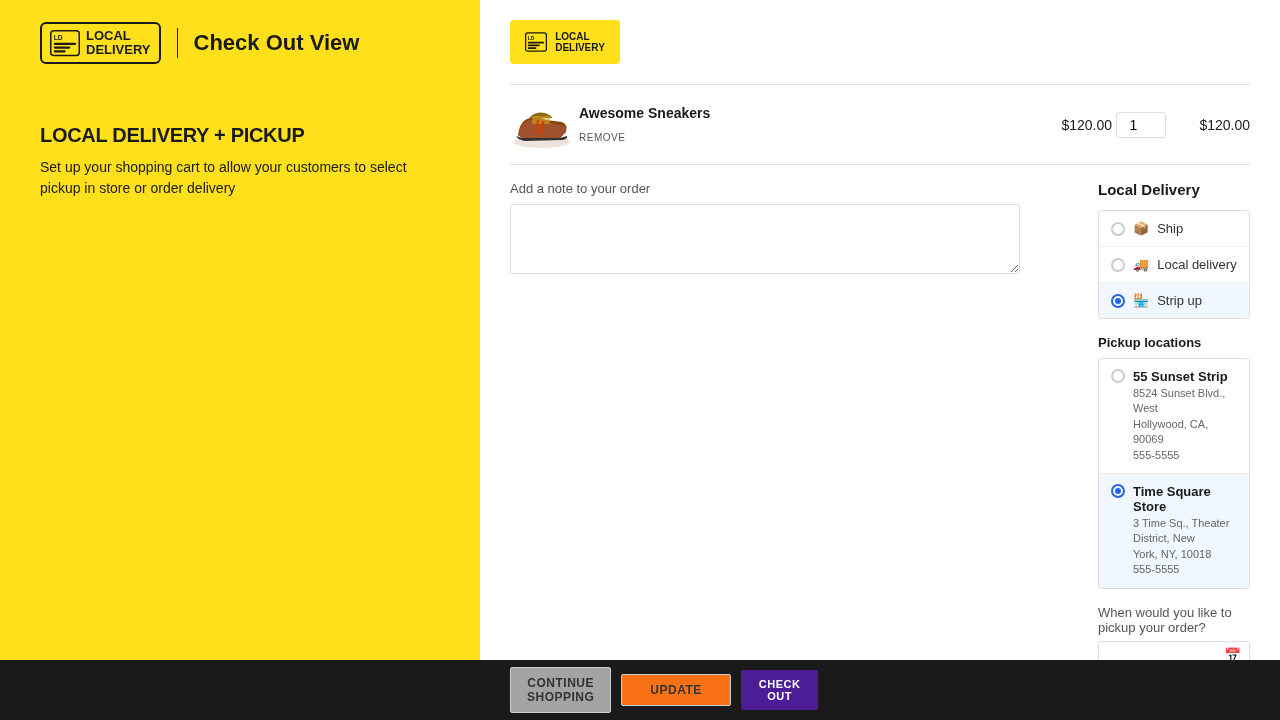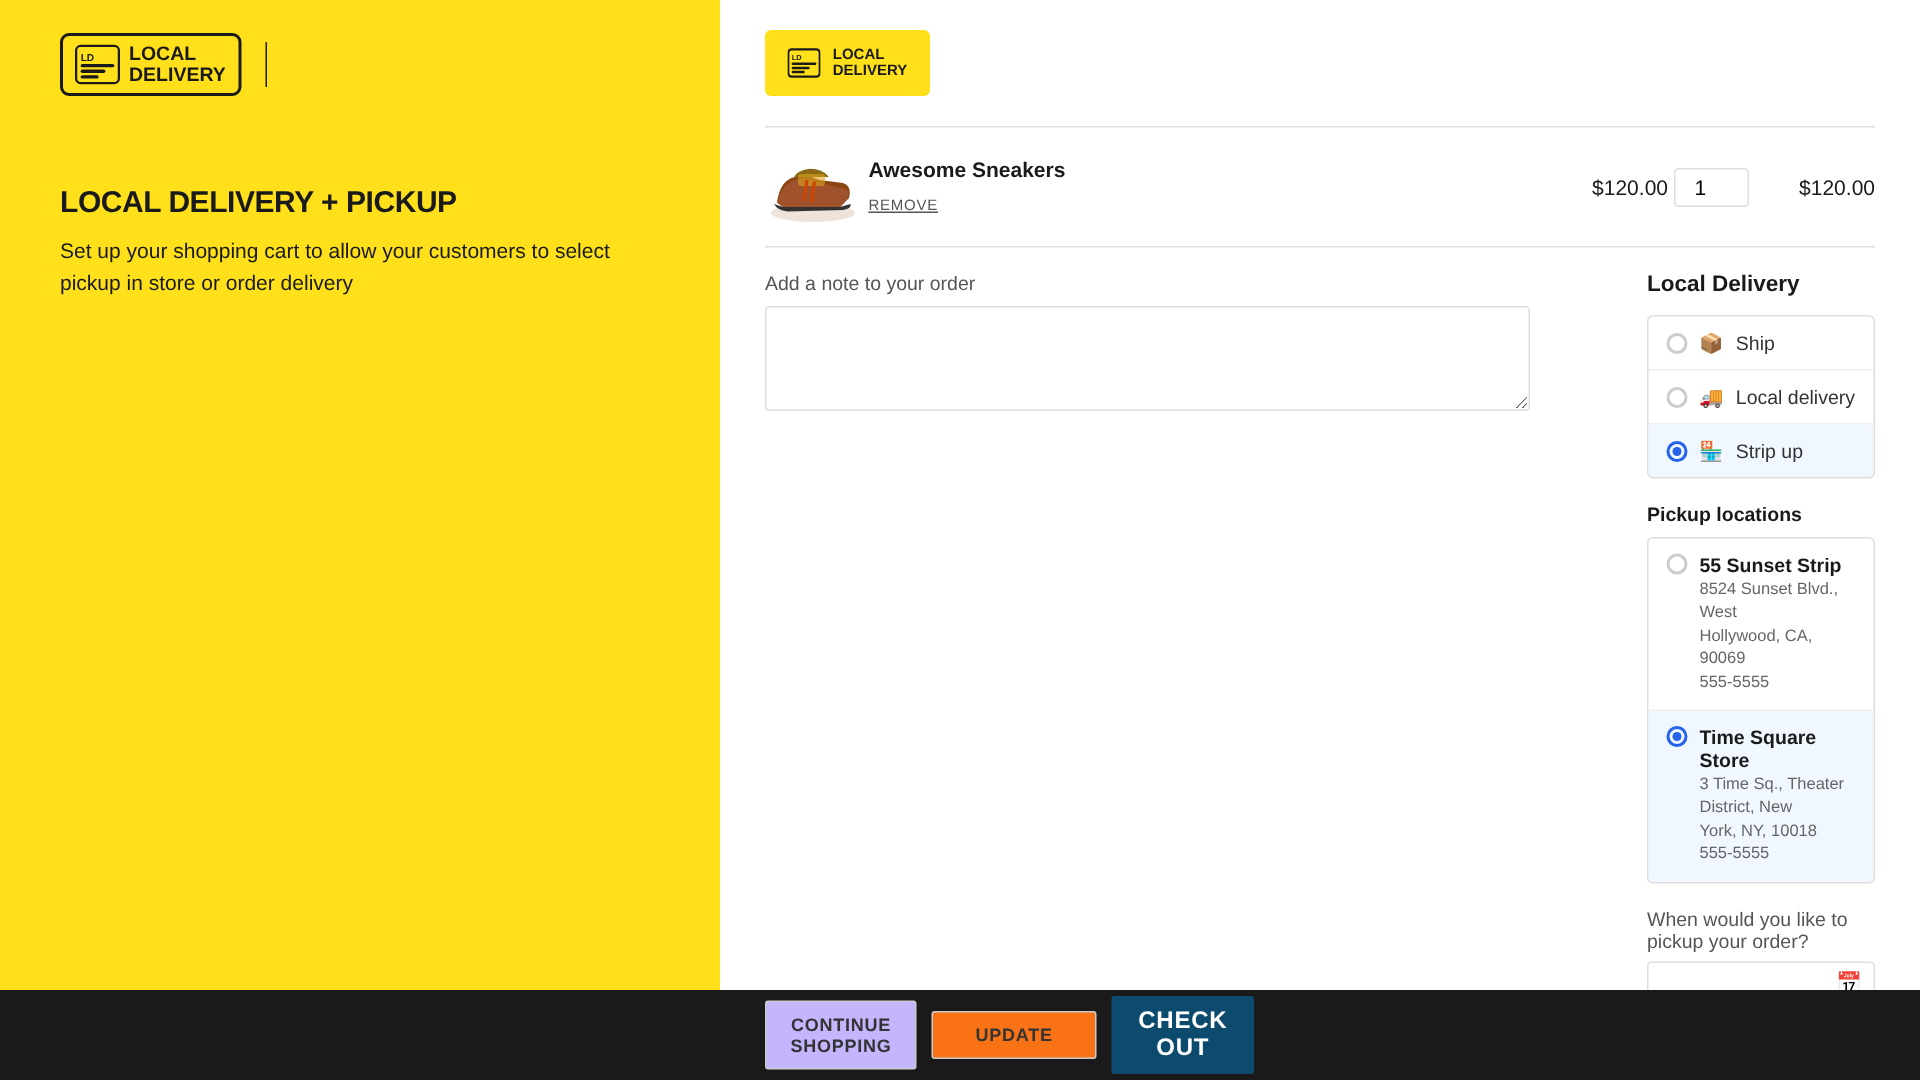--- a/index.html
+++ b/index.html
@@ -145,21 +145,20 @@
       font-size: 10px;
       color: #555;
       text-transform: uppercase;
       letter-spacing: 0.5px;
       cursor: pointer;
       background: none;
       border: none;
       padding: 2px 0;
       margin-top: 9px;
       display: block;
-      text-decoration: underline;
     }
 
     .item-price {
       font-size: 14px;
       color: #1a1a1a;
       width: 80px;
       text-align: right;
     }
 
     .item-qty {
@@ -380,21 +379,21 @@
     .bottom-right {
       flex: 1;
       display: flex;
       align-items: center;
       justify-content: flex-end;
       gap: 10px;
       padding: 0 30px;
     }
 
     .btn-continue {
-      background: #c4b5fd;
+      background: #a3a3a3;
       border: 1px solid #ccc;
       color: #333;
       padding: 8px 16px;
       font-size: 12px;
       font-weight: 600;
       text-transform: uppercase;
       letter-spacing: 0.5px;
       cursor: pointer;
       border-radius: 2px;
     }
@@ -406,25 +405,25 @@
       padding: 8px 28px;
       font-size: 12px;
       font-weight: 600;
       text-transform: uppercase;
       letter-spacing: 0.5px;
       cursor: pointer;
       border-radius: 2px;
     }
 
     .btn-checkout {
-      background: #0c4a6e;
+      background: #4c1d95;
       border: none;
       color: white;
       padding: 8px 18px;
-      font-size: 16px;
+      font-size: 11px;
       font-weight: 700;
       text-transform: uppercase;
       letter-spacing: 0.5px;
       cursor: pointer;
       border-radius: 2px;
     }
   </style>
 </head>
 <body>
 
@@ -442,20 +441,21 @@
             <rect x="5" y="17" width="30" height="3" rx="1.5" fill="#1a1a1a"></rect>
             <rect x="5" y="22" width="22" height="3" rx="1.5" fill="#1a1a1a"></rect>
             <rect x="5" y="27" width="16" height="3" rx="1.5" fill="#1a1a1a"></rect>
           </svg>
           <div style="display:flex; flex-direction:column; line-height:1.1;">
             <span class="logo-text">LOCAL</span>
             <span class="logo-text">DELIVERY</span>
           </div>
         </div>
         <div class="divider-line"></div>
+        <span class="page-title">Check Out View</span>
       </div>
 
       <div class="left-content">
         <div class="feature-section">
           <div class="feature-title">LOCAL DELIVERY + PICKUP</div>
           <div class="feature-desc">Set up your shopping cart to allow your customers to select pickup in store or order delivery</div>
         </div>
       </div>
     </div>
 

